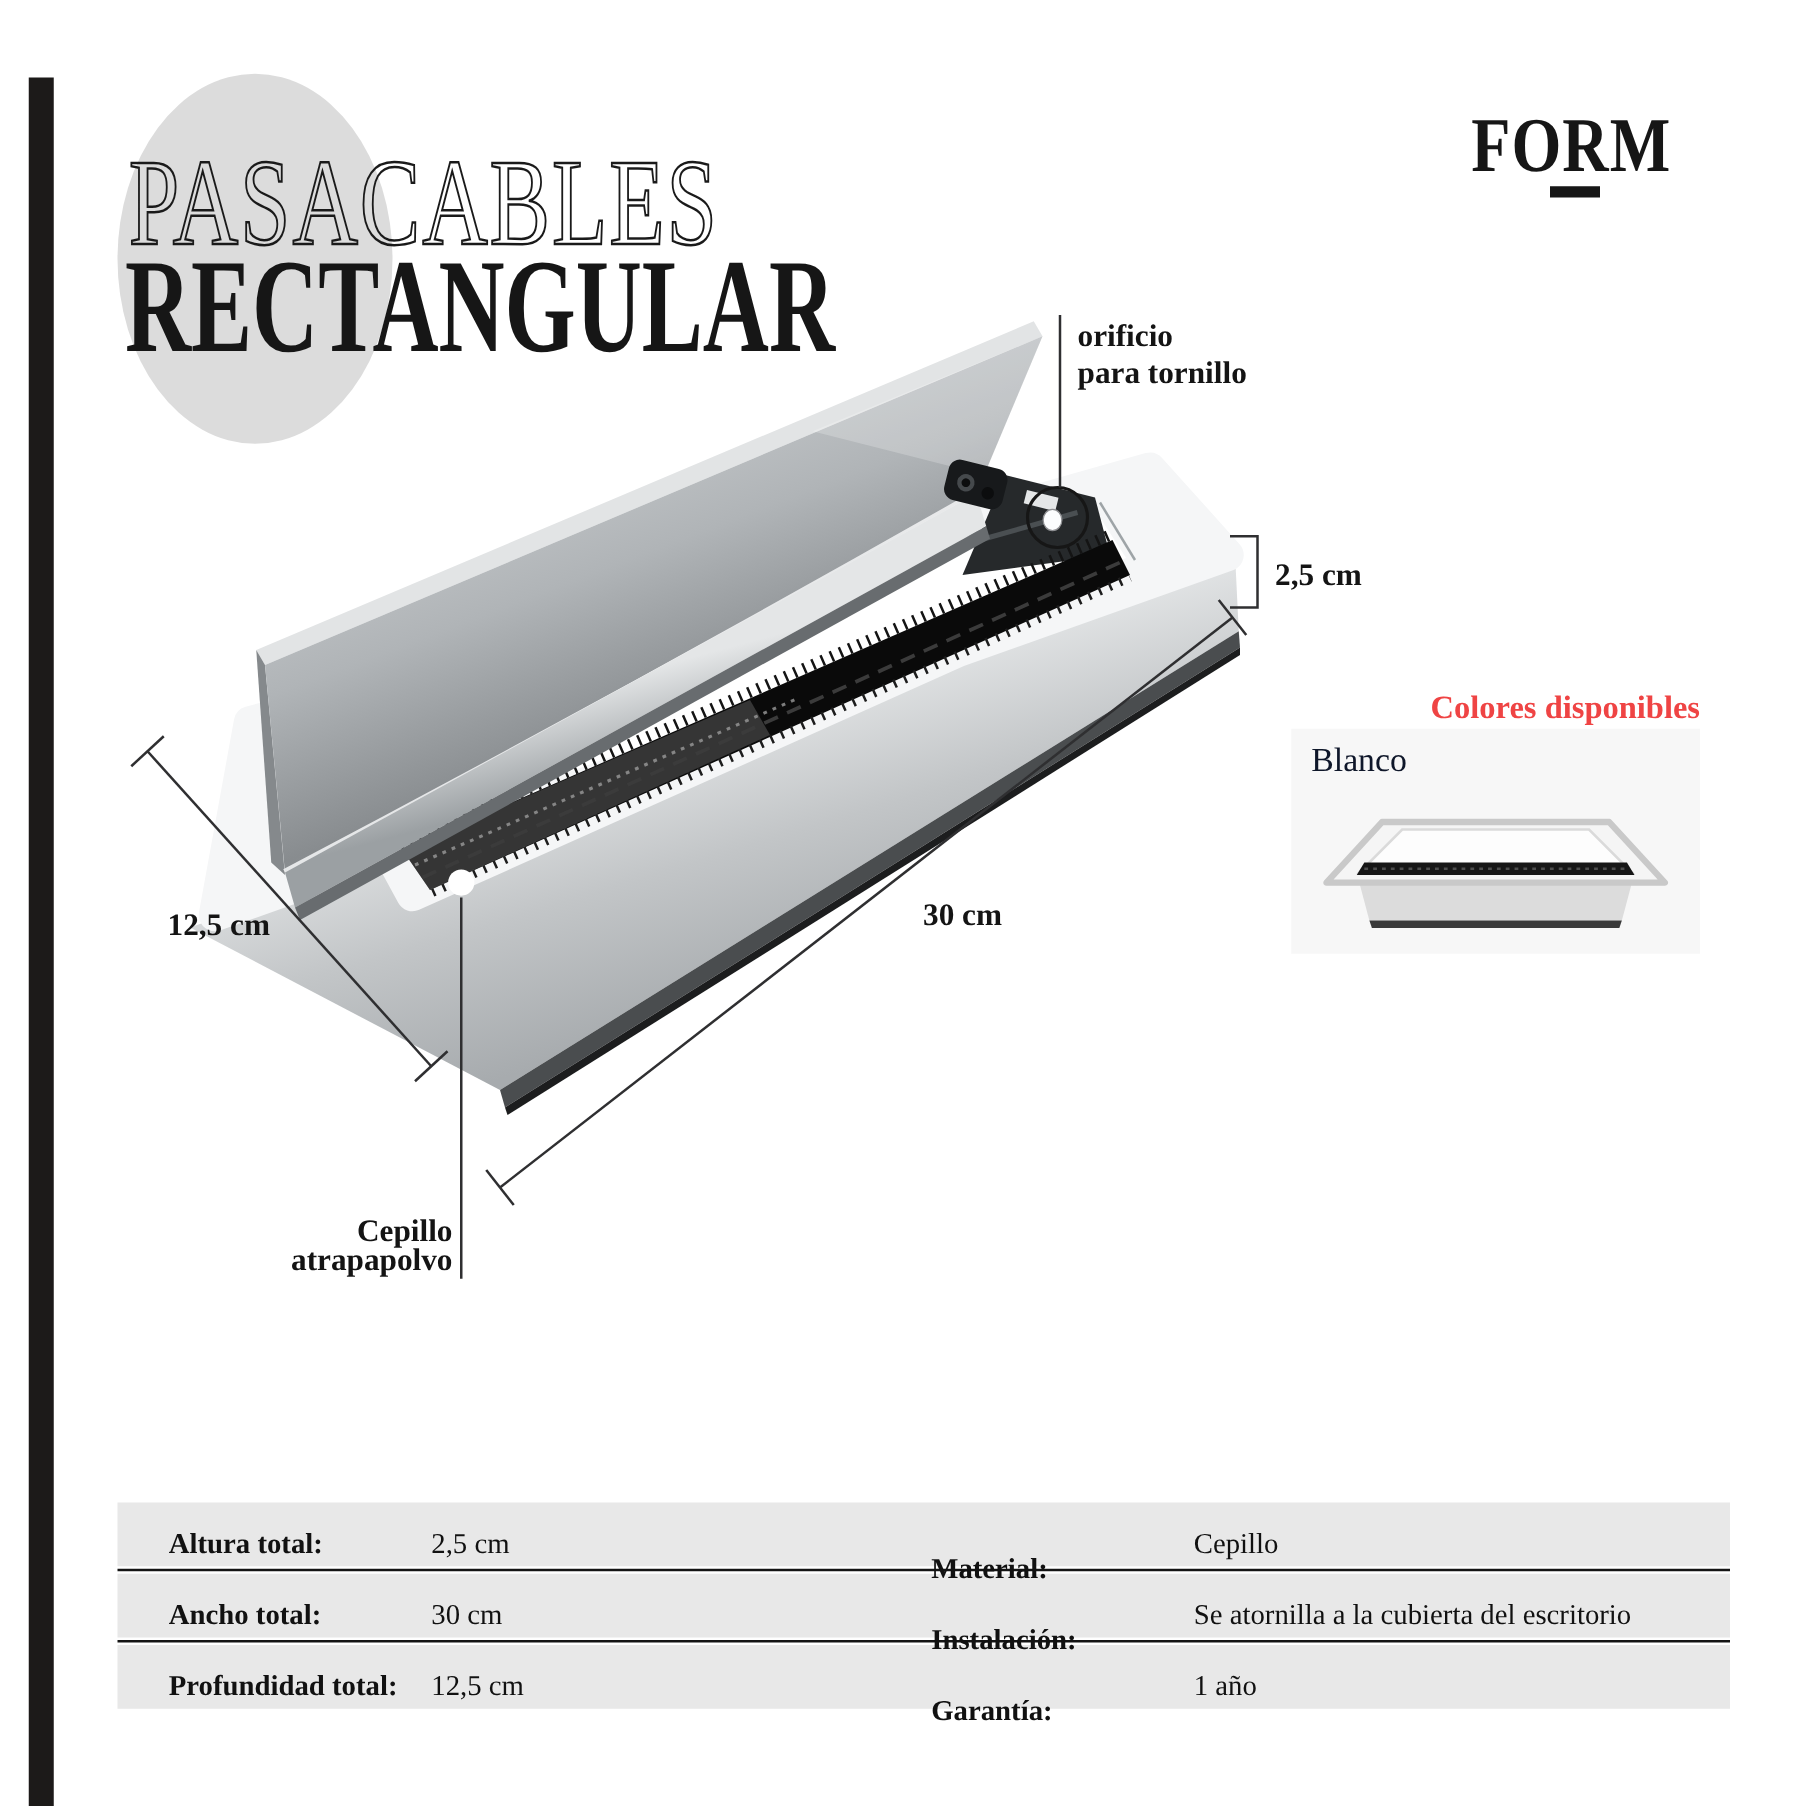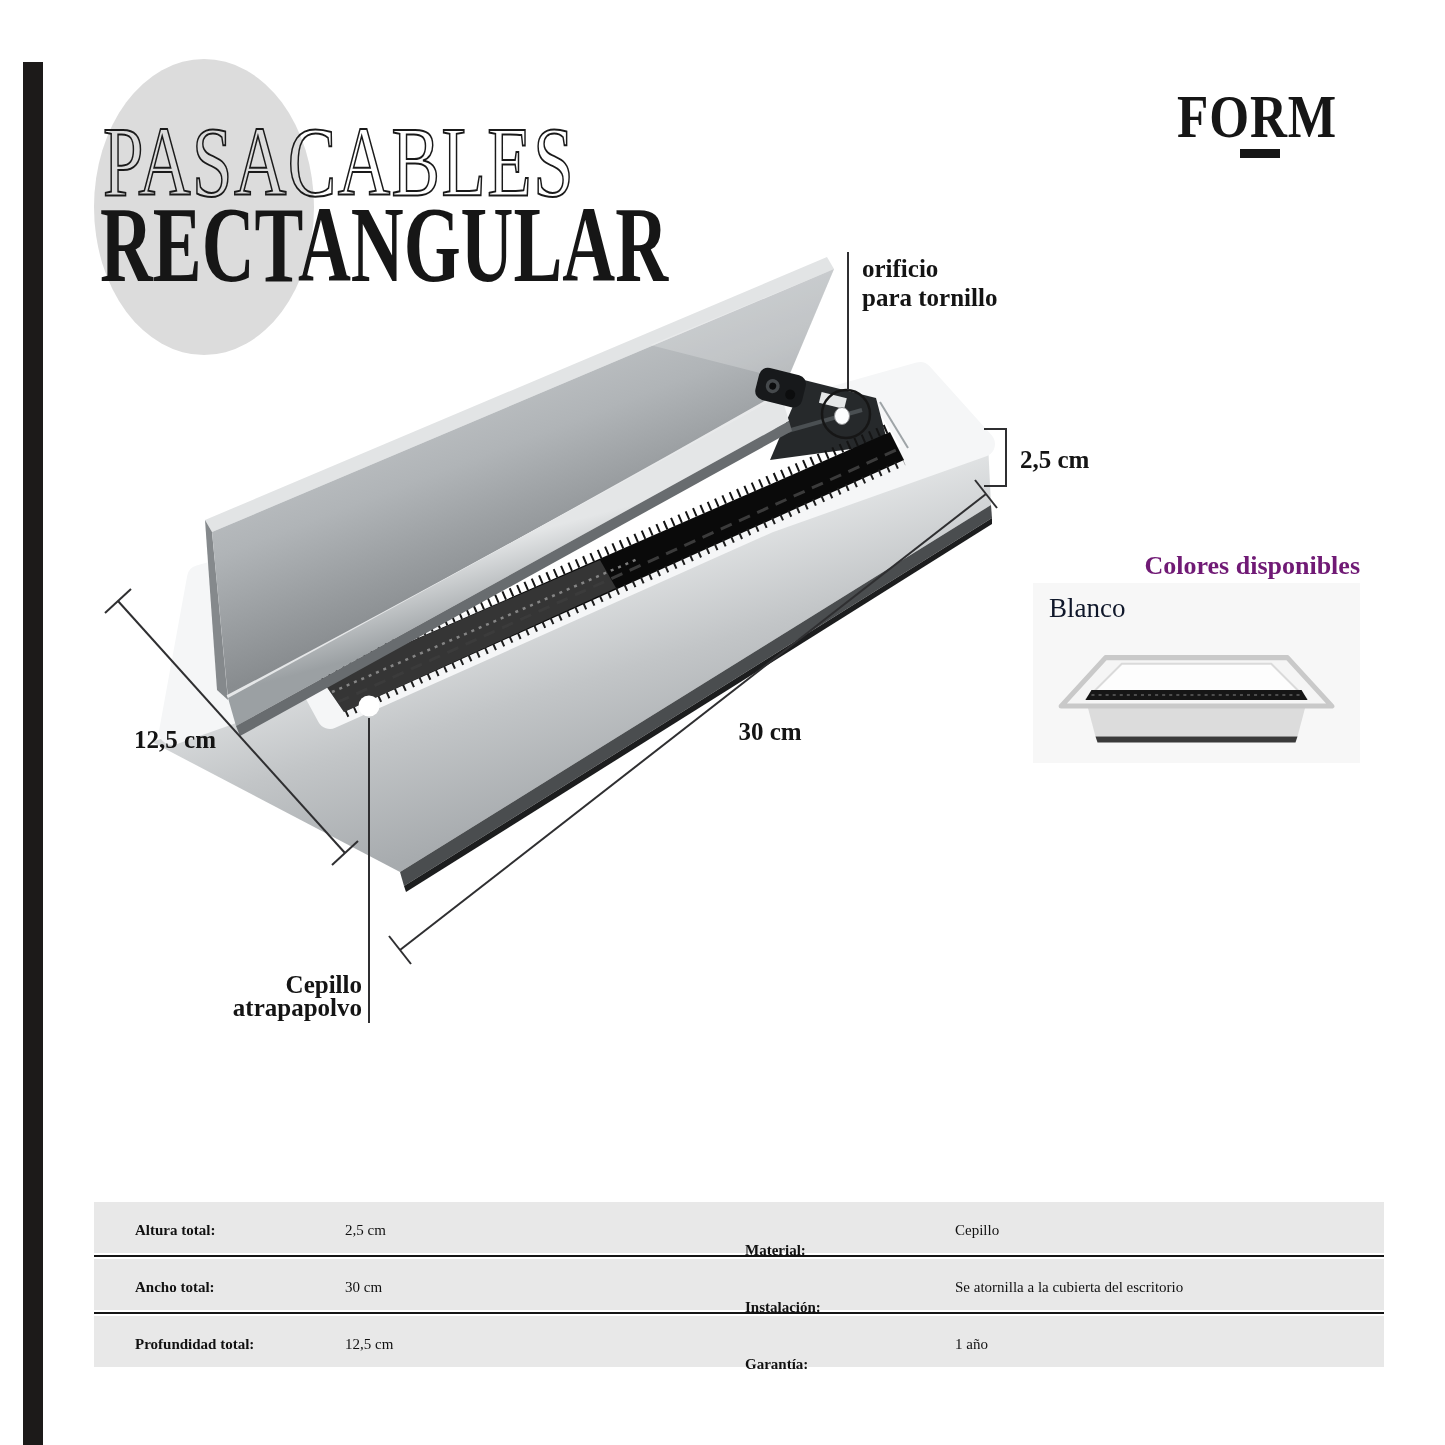--- a/index.html
+++ b/index.html
@@ -3,21 +3,21 @@
 <meta charset="utf-8">
 <style>
   html,body{margin:0;padding:0;background:#ffffff;}
   .canvas{position:relative;width:1445px;height:1445px;background:#ffffff;overflow:hidden;
           font-family:Liberation Serif, serif;color:#1a1a1a;}
   .accent-bar{position:absolute;left:23px;top:62px;width:20px;height:1383px;background:#1c1a19;}
   .hero-svg{position:absolute;left:0;top:0;width:1445px;height:1445px;}
 
   
   .colors-title{position:absolute;left:1033px;top:551px;width:327px;text-align:right;
-                font-size:26px;font-weight:bold;color:#701a75;}
+                font-size:26px;font-weight:bold;color:#ef4444;}
   .color-card{position:absolute;left:1033px;width:327px;height:180px;background:#f7f7f7;}
   .color-card .card-label{position:absolute;left:16px;top:10px;font-size:27px;color:#0f172a;}
   .color-card svg{position:absolute;left:12px;top:58px;}
   .card-blanco{top:583px;}
   .card-negro{top:781px;}
   .card-gris{top:983px;}
 
   
   .v-blanco .m-base{fill:#dcdcdc;} .v-blanco .m-basebot{fill:#3a3a3a;}
   .v-blanco .m-rim{fill:#f5f5f5;stroke:#c9c9c9;} .v-blanco .m-lid{fill:#fdfdfd;stroke:#dadada;}
@@ -25,21 +25,21 @@
   .v-negro .m-base{fill:#1a1b1d;} .v-negro .m-basebot{fill:#0a0a0b;}
   .v-negro .m-rim{fill:#2b2d2f;stroke:#3c3e40;} .v-negro .m-lid{fill:#222426;stroke:#323436;}
   .v-negro .m-slot{fill:#000000;}
   .v-gris .m-base{fill:#77797c;} .v-gris .m-basebot{fill:#2e2f31;}
   .v-gris .m-rim{fill:#b7b9bb;stroke:#9b9da0;} .v-gris .m-lid{fill:#a2a5a8;stroke:#8f9295;}
   .v-gris .m-slot{fill:#1b1c1d;}
 
   
   .spec-table{position:absolute;left:94px;top:1202px;width:1290px;}
   .spec-row{display:grid;grid-template-columns:251px 400px 210px 1fr;align-items:center;
-            background:#e8e8e8;height:51px;font-size:15px;color:#111;}
+            background:#e8e8e8;height:51px;font-size:23px;color:#111;}
   .spec-row .lab1{font-weight:bold;padding-left:41px;}
   .spec-row .lab2{font-weight:bold;margin-top:40px;}
   .spec-sep{height:2px;background:#141414;margin:2px 0;}
 </style>
 </head>
 <body>
 
 <div class="canvas">
 
   <div class="accent-bar"></div>

